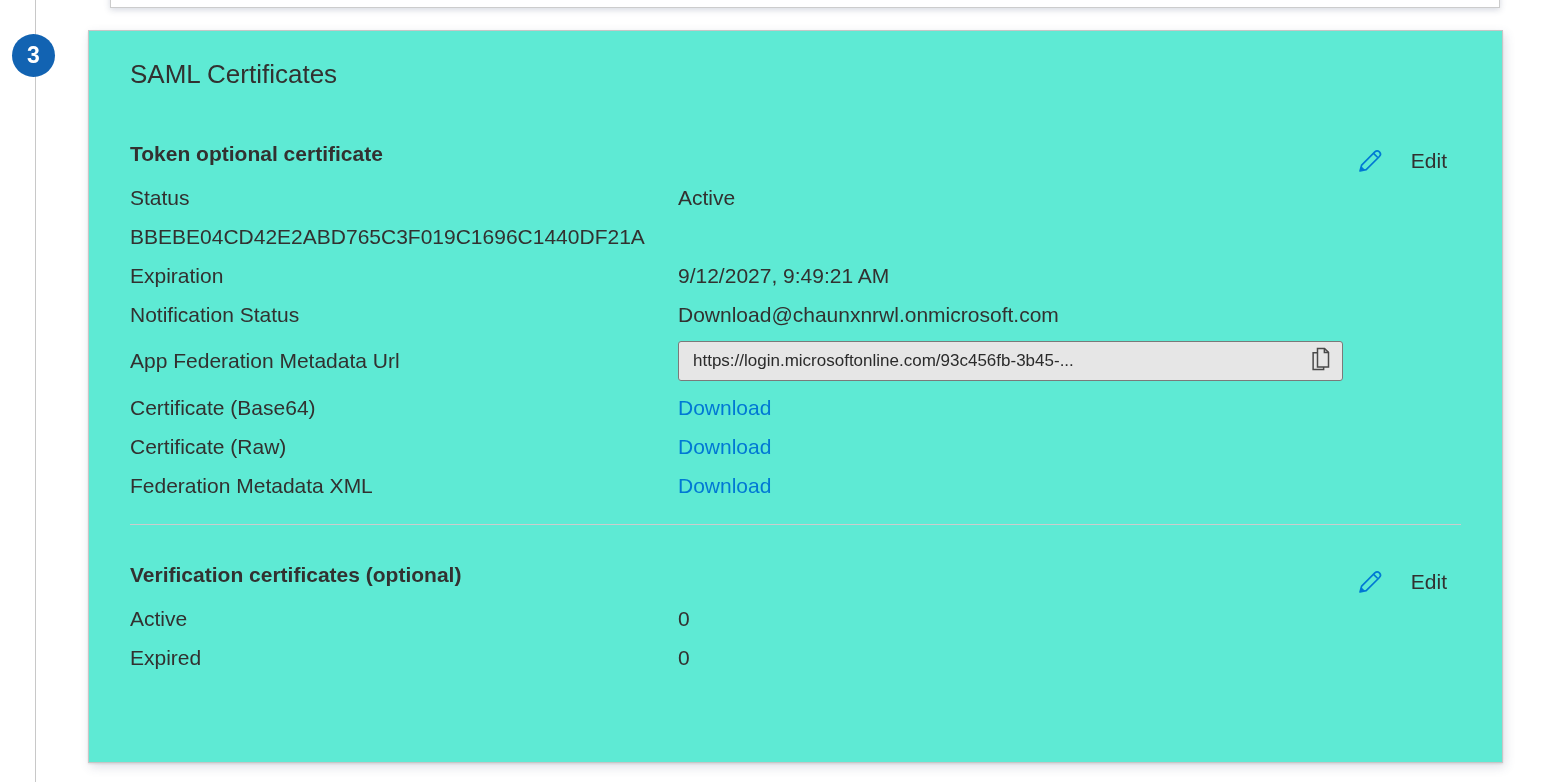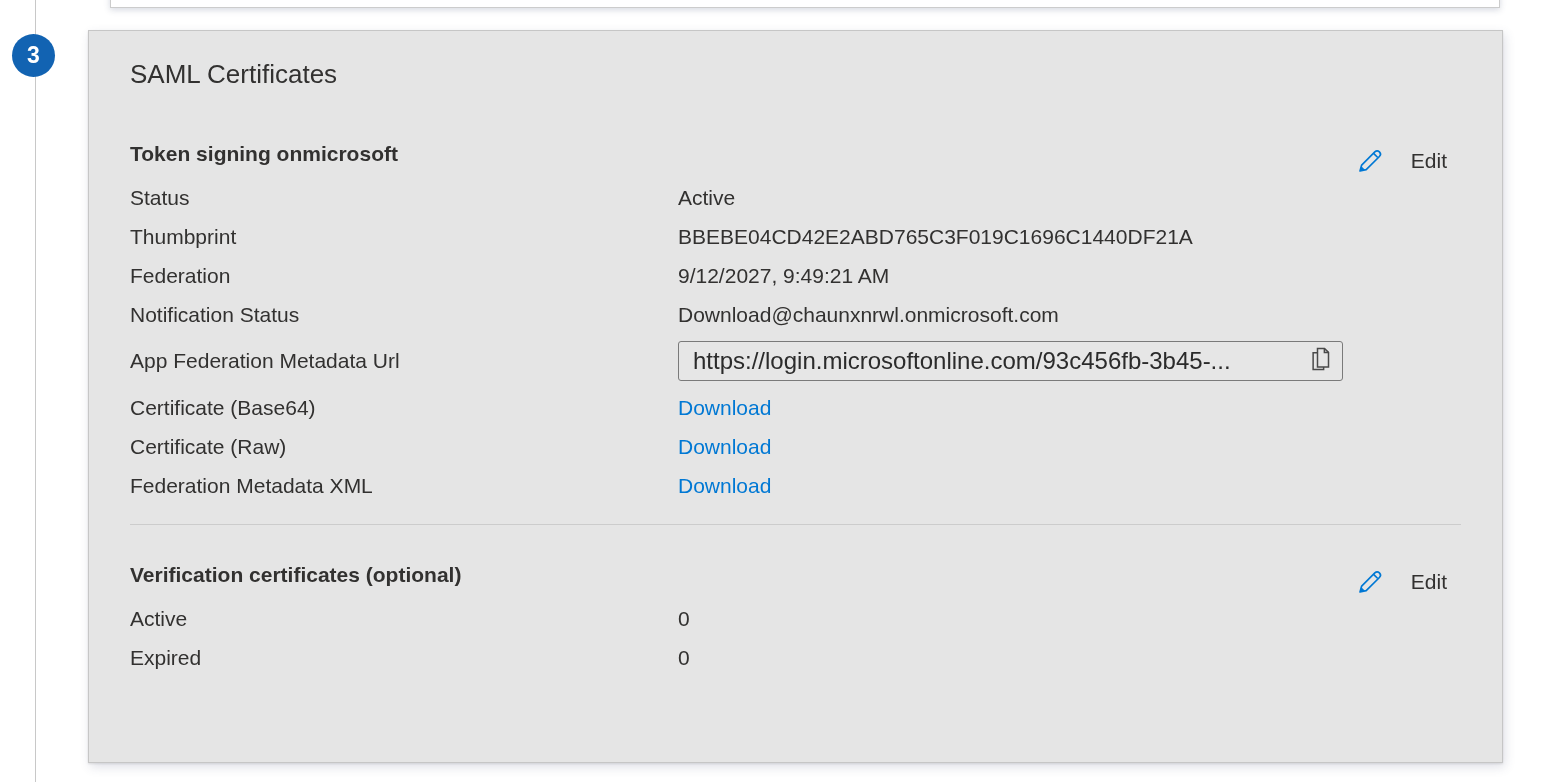--- a/index.html
+++ b/index.html
@@ -47,21 +47,21 @@
     font-weight: bold;
     display: flex; align-items: center; justify-content: center;
     z-index: 2;
   }
 
   
   .card {
     position: absolute;
     left: 88px; top: 30px;
     width: 1415px; height: 733px;
-    background: #e5e5e5;
+    background: #5eead4;
     border: 1px solid #c6c6c6;
     box-shadow: 0 1px 2px rgba(0,0,0,0.10), 2px 4px 10px rgba(60,70,110,0.16);
     padding: 27px 41px 0 41px;
   }
 
   .card-title {
     font-size: 26px;
     font-weight: 400;
     line-height: 32px;
     color: #323130;
@@ -118,21 +118,21 @@
     background: #e6e6e6;
     border: 1px solid #7a7a7a;
     border-radius: 3px;
     display: flex;
     align-items: center;
     justify-content: space-between;
     padding: 0 9px 0 14px;
     overflow: hidden;
   }
   .url-text {
-    font-size: 24px;
+    font-size: 17px;
     color: #2b2b2b;
     white-space: nowrap;
     overflow: hidden;
   }
   .copy-btn {
     background: none;
     border: none;
     padding: 0 0 0 8px;
     cursor: pointer;
     display: flex;
@@ -163,47 +163,46 @@
 
   <div class="step-circle">
     <span>3</span>
   </div>
 
   <div class="card">
 
     <div class="card-title">SAML Certificates</div>
 
     <div class="section-header first">
-      <span class="section-heading">Token signing onmicrosoft</span>
+      <span class="section-heading">Token optional certificate</span>
       <button class="edit-button">
         <span>
           <svg width="31" height="31" viewBox="0 0 32 32" fill="none">
             <path d="M6.2 25.8l1.7-6.1L21.5 6.1a3.35 3.35 0 0 1 4.74 4.74L12.6 24.4 6.2 25.8z" stroke="#0078d4" stroke-width="1.7" stroke-linejoin="round"></path>
             <path d="M20.2 7.6l4.3 4.3" stroke="#0078d4" stroke-width="1.7"></path>
             <path d="M6.2 25.8l1.4-5 3.7 3.6-5.1 1.4z" fill="#0078d4"></path>
           </svg>
         </span>
         <span>Edit</span>
       </button>
     </div>
 
     <div class="rows">
 
       <div class="kv-row">
         <span class="kv-label">Status</span>
         <span class="kv-value">Active</span>
       </div>
 
       <div class="kv-row">
-        <span class="kv-label">Thumbprint</span>
         <span class="kv-value">BBEBE04CD42E2ABD765C3F019C1696C1440DF21A</span>
       </div>
 
       <div class="kv-row">
-        <span class="kv-label">Federation</span>
+        <span class="kv-label">Expiration</span>
         <span class="kv-value">9/12/2027, 9:49:21 AM</span>
       </div>
 
       <div class="kv-row">
         <span class="kv-label">Notification Status</span>
         <span class="kv-value">Download@chaunxnrwl.onmicrosoft.com</span>
       </div>
 
       <div class="kv-row url-row">
         <span class="kv-label">App Federation Metadata Url</span>

